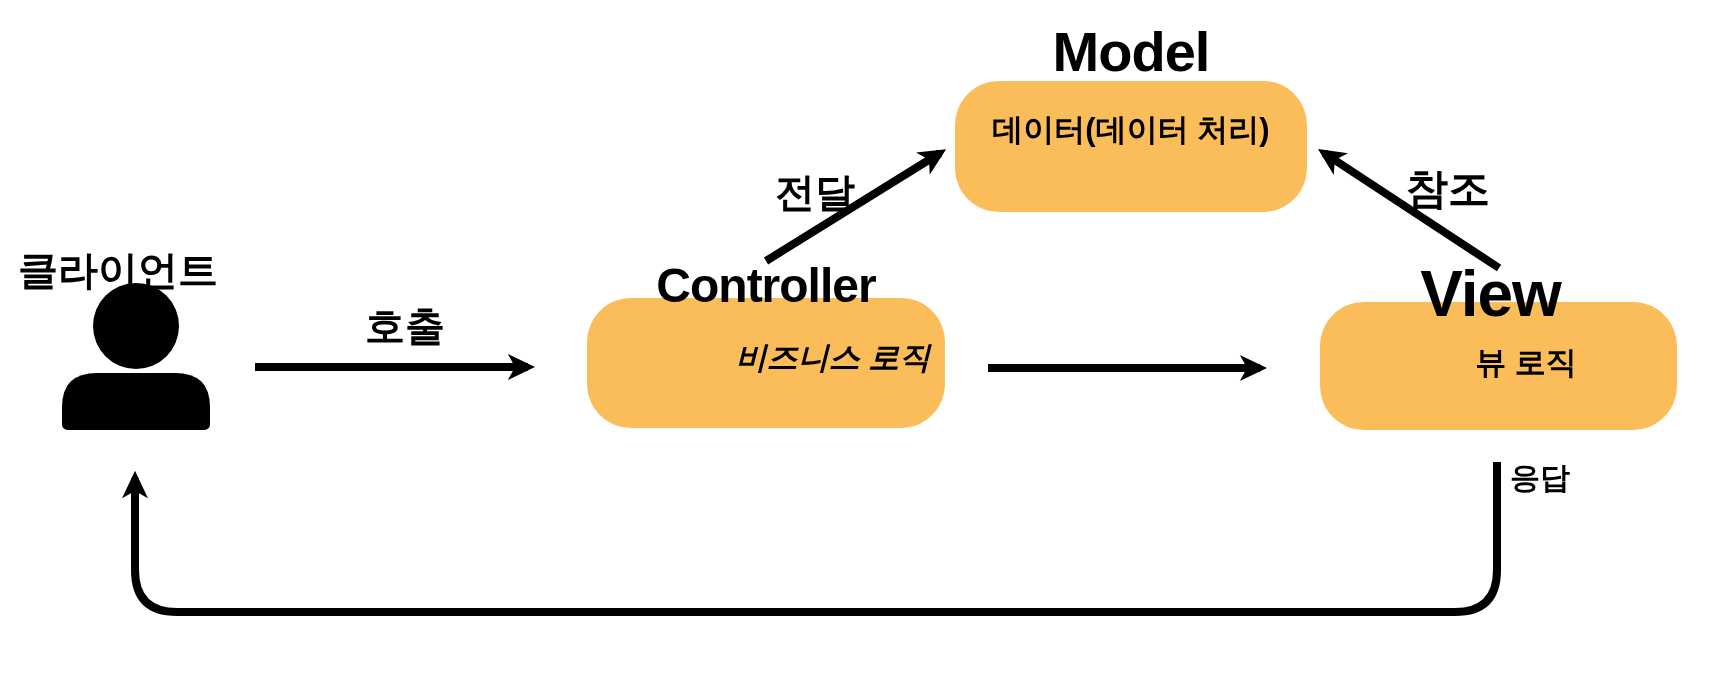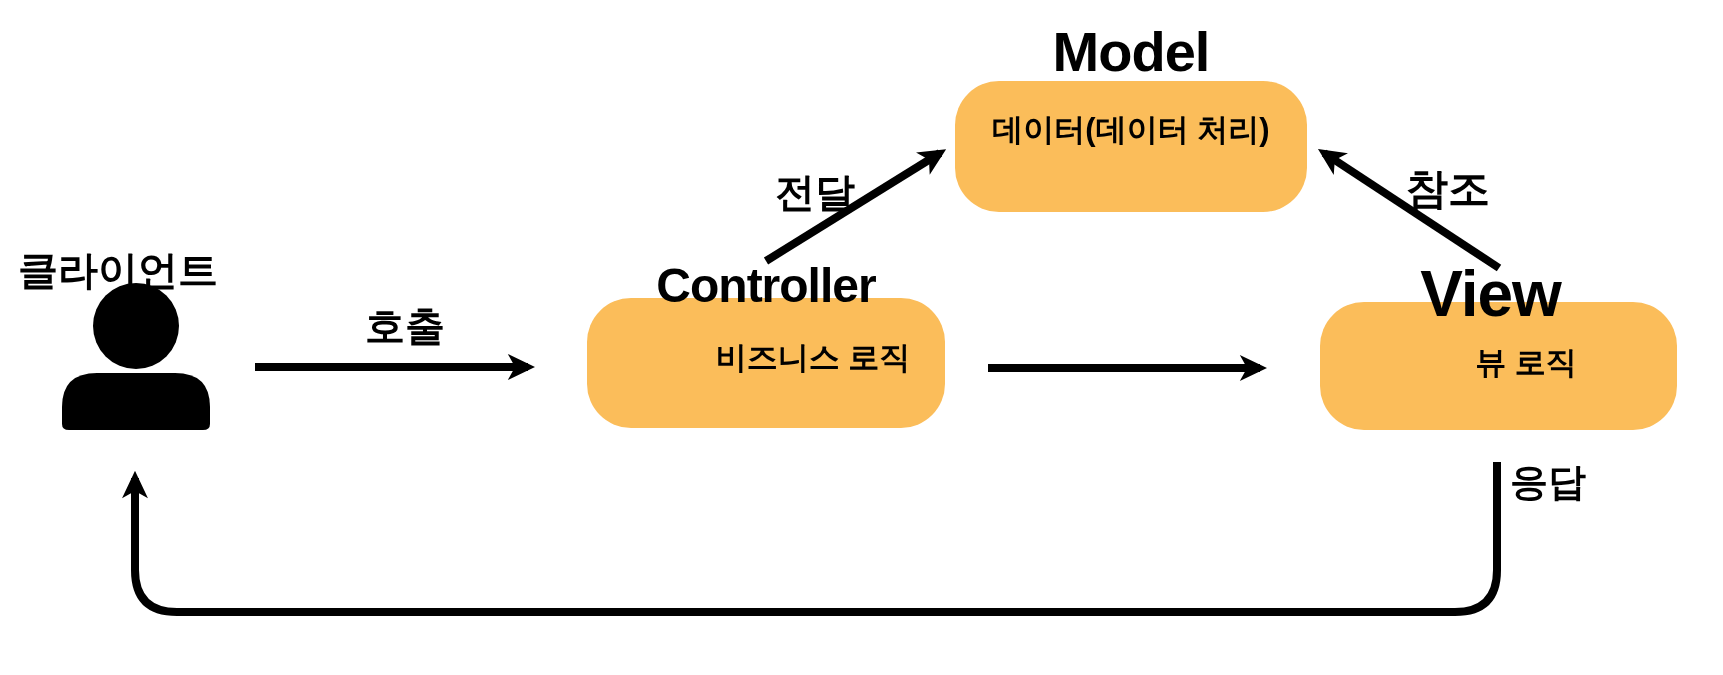--- a/index.html
+++ b/index.html
@@ -101,28 +101,28 @@
       <circle cx="136" cy="326" r="43" class="icon-fill"></circle>
       <path d="M62,424 L62,407 Q62,373 97,373 L175,373 Q210,373 210,407 L210,424
                Q210,430 203,430 L69,430 Q62,430 62,424 Z" class="icon-fill"></path>
     </g>
   </svg>
 
   <div class="client-label">클라이언트</div>
 
   <div class="box" style="left: 587px; top: 298px; width: 358px; height: 130px; background: rgb(251, 189, 90);"></div>
   <div class="node-title" style="left:587px; top:262px; width:358px;">Controller</div>
-  <div class="node-sub" style="left:599px; top:340px; width:428px;">비즈니스 로직</div>
+  <div class="node-sub" style="left:619px; top:340px; width:428px;font-style:italic;">비즈니스 로직</div>
 
   <div class="box" style="left: 955px; top: 81px; width: 352px; height: 131px; background: rgb(251, 189, 90);"></div>
   <div class="node-title" style="left:955px; top:24px; width:352px; font-size:56px;">Model</div>
   <div class="node-sub" style="left:955px; top:112px; width:352px;">데이터(데이터 처리)</div>
 
   <div class="box" style="left: 1320px; top: 302px; width: 357px; height: 128px; background: rgb(251, 189, 90);"></div>
   <div class="node-title" style="left:1312px; top:262px; width:357px; font-size:64px;">View</div>
   <div class="node-sub" style="left:1320px; top:345px; width:412px;">뷰 로직</div>
 
   <div class="edge-label" style="left:305px; top:306px; width:200px;">호출</div>
   <div class="edge-label" style="left:715px; top:172px; width:200px;">전달</div>
   <div class="edge-label" style="left:1348px; top:168px; width:200px; font-size:42px;">참조</div>
-  <div class="edge-label" style="left:1510px; top:463px; width:160px; text-align:left; font-size:38px;">응답</div>
+  <div class="edge-label" style="left:1510px; top:463px; width:160px; text-align:left; font-size:30px;">응답</div>
 
 </div>
 
 </body></html>

